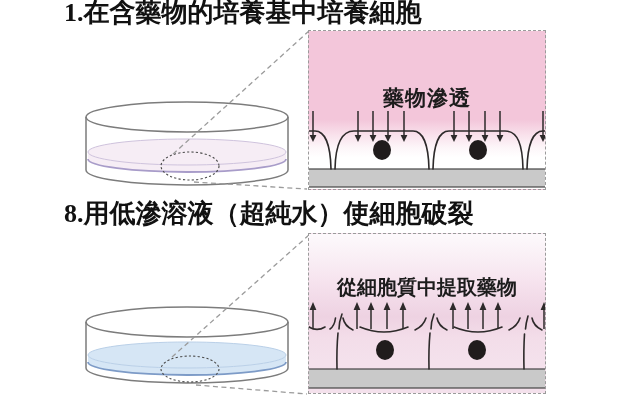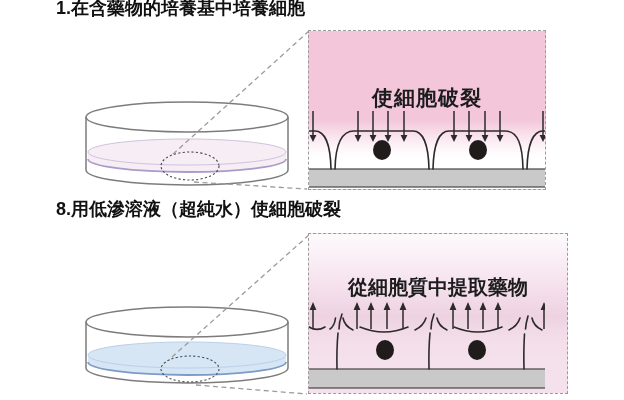--- a/index.html
+++ b/index.html
@@ -2,44 +2,43 @@
 <html style="--background: #ffffff; --substrate: #c9c9c9; --ink: #2d2a2a; --nucleus: #201c1c; --dish-outline: #7c7c7c; --dashed-line: #9b9b9b; --title-text: #111111; --liquid1: #f6edf5; --rim1: #a89cc9; --medium1: #f3c6da; --liquid2: #d6e6f5; --rim2: #7d9bc7; --solution2: #f4e1ec;"><head>
 <meta charset="utf-8">
 <style>
   html,body{margin:0;padding:0;background:#fff;}
   .stage{
     position:relative;width:624px;height:400px;overflow:hidden;
     background:var(--background,#ffffff);
     font-family:"Liberation Sans","DejaVu Sans",sans-serif;
   }
   .step-title{
-    position:absolute;left:56px;
-    font-size:18px;font-weight:700;line-height:1.1;
-    color:var(--title-text,#111);letter-spacing:0px;white-space:nowrap;
+    position:absolute;left:64px;
+    font-size:26px;font-weight:700;line-height:1.1;
+    color:var(--title-text,#111);letter-spacing:0px;white-space:nowrap;font-family:Liberation Serif, serif;
   }
   #title1{top:-1px;}
   #title2{top:200px;}
   .scene-svg{position:absolute;left:0;top:0;}
   .inset{
     position:absolute;left:308px;width:236px;
     border:1.5px dashed var(--dashed-line,#9b9b9b);
     box-sizing:content-box;
   }
   #inset1{
     top:30px;height:158px;
     background:linear-gradient(180deg,
       var(--medium1,#f3c6da) 0%, var(--medium1,#f3c6da) 56%,
       #f9e2ec 66%, #fdf6f9 74%, #ffffff 80%, #ffffff 100%);
   }
   #inset2{
     top:233px;height:159px;
     background:linear-gradient(180deg,
       #fdfafc 0%, #f6e3ee 30%, #eed2e2 52%,
       #f3dde9 65%, var(--solution2,#f4e1ec) 80%, var(--solution2,#f4e1ec) 100%);
-    padding-left:22px;
   }
   .inset svg{position:absolute;left:0;top:0;}
   .inset-label{
     position:absolute;left:0;right:0;text-align:center;
     font-size:21px;font-weight:700;color:#1c1c1c;white-space:nowrap;
   }
   #inset1 .inset-label{top:53px;letter-spacing:1px;}
   #inset2 .inset-label{top:40px;font-size:20px;letter-spacing:0px;}
 
   
@@ -117,21 +116,21 @@
         <use class="arrow" href="#adown" x="64"></use>
         <use class="arrow" href="#adown" x="79"></use>
         <use class="arrow" href="#adown" x="95"></use>
         <use class="arrow" href="#adown" x="145"></use>
         <use class="arrow" href="#adown" x="160"></use>
         <use class="arrow" href="#adown" x="176"></use>
         <use class="arrow" href="#adown" x="191"></use>
         <use class="arrow" href="#adown" x="234"></use>
       </g>
     </svg>
-    <div class="inset-label">使細胞破裂</div>
+    <div class="inset-label">藥物滲透</div>
   </div>
 
   <div class="inset" id="inset2">
     <svg width="236" height="159" viewBox="0 0 236 159">
       <rect class="bar" x="-2" y="135" width="240" height="19"></rect>
       <g>
         <path class="membrane" d="M -4,90 Q 6,99 16,93"></path>
         <path class="membrane" d="M 21,95 Q 25.5,92 26.5,84"></path>
         <path class="membrane" d="M 33,80 Q 30,88 30,95"></path>
         <path class="membrane" d="M 29,99 Q 27.5,115 28,135"></path>

